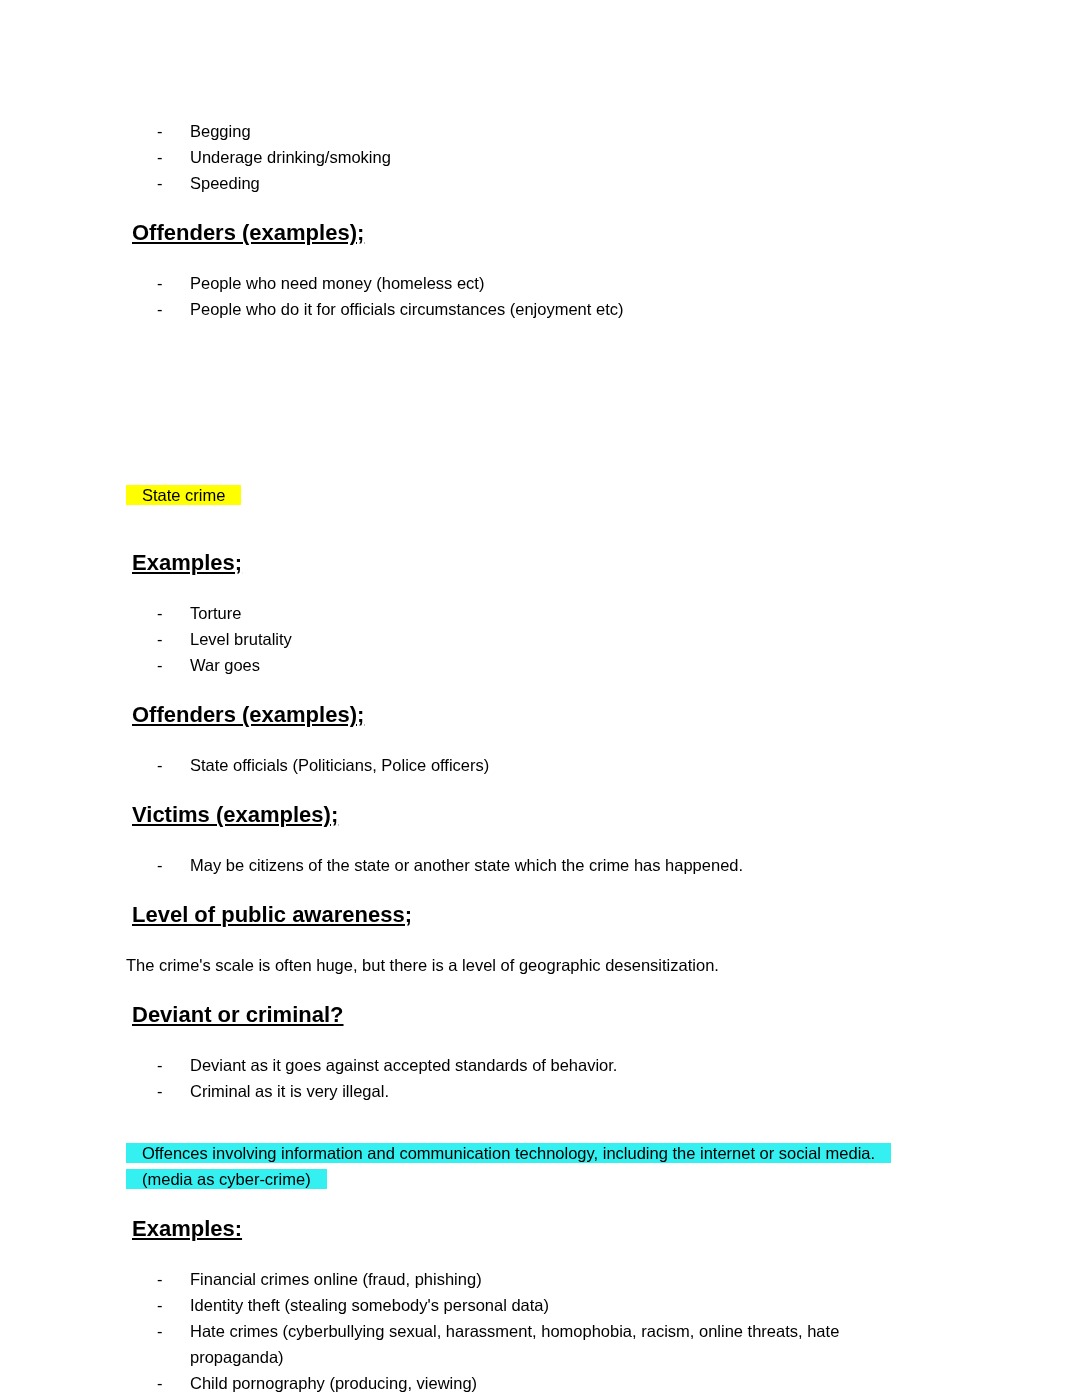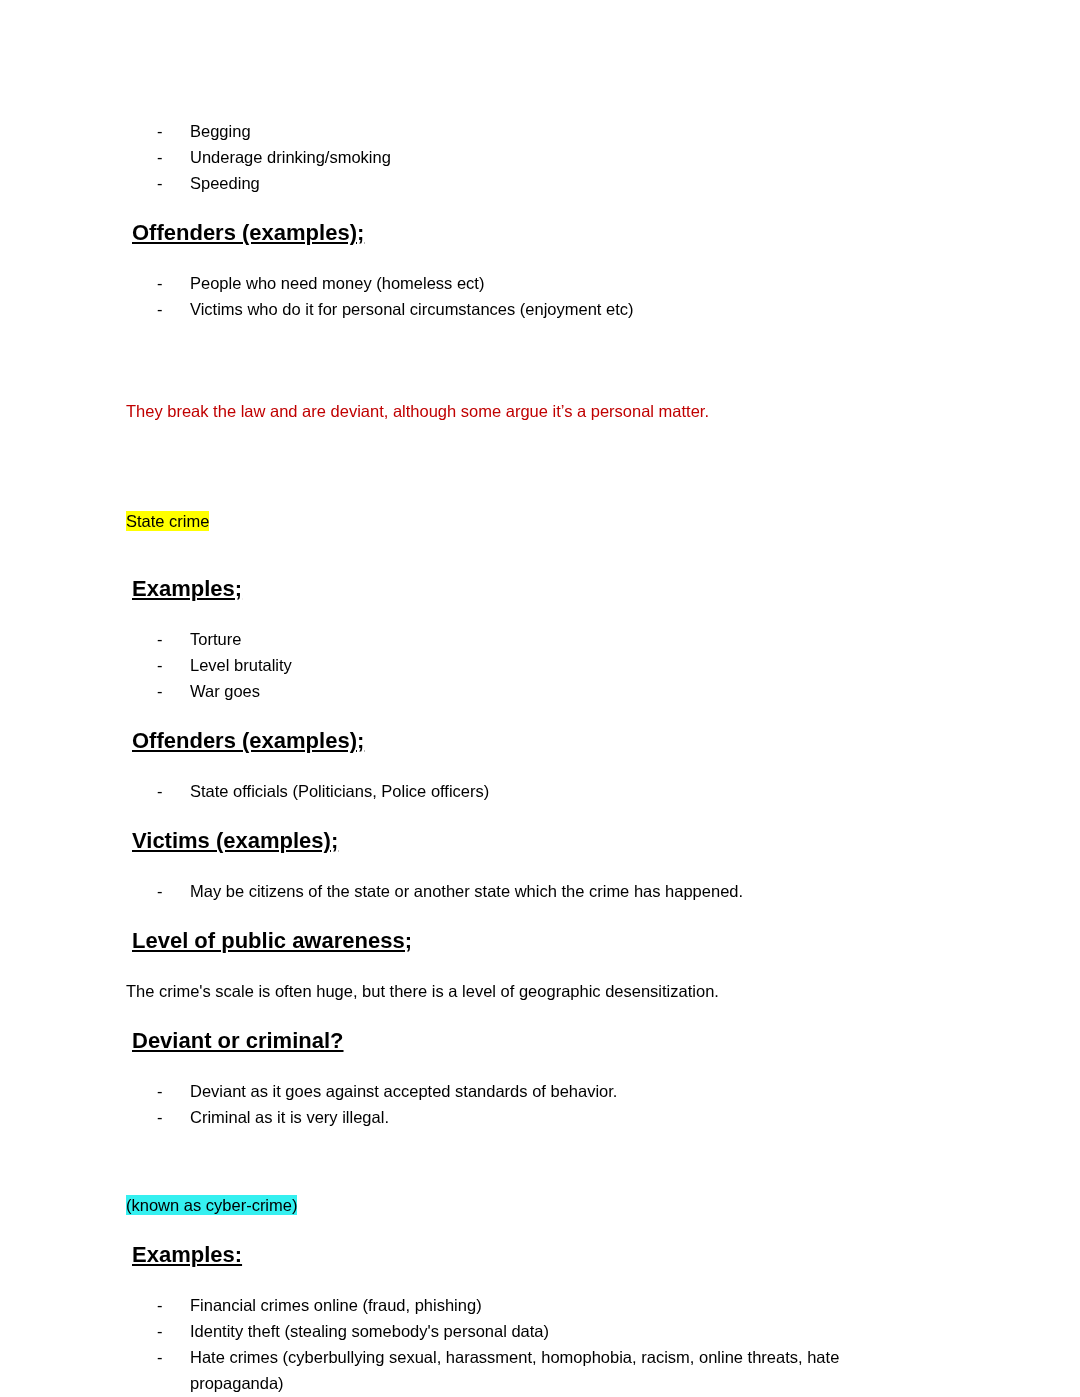--- a/index.html
+++ b/index.html
@@ -61,21 +61,21 @@
     background: #ffff00;
   }
   .hl-cyan {
     background: #35f0f0;
   }
   .spacer-sm { height: 18px; }
   .spacer-md { height: 26px; }
   .spacer-xl { height: 58px; }
   .inline-hl {
     display: inline;
-    padding: 1px 0;
+    padding: 1px 16px;
     margin-top: 24px;
   }
   .cyan-para {
     font-size: 16.5px;
     line-height: 26px;
     margin: 0;
     max-width: 810px;
   }
 </style>
 </head>
@@ -104,28 +104,27 @@
 
   <div class="spacer-sm"></div>
 
   <ul class="bullet-list">
     <li>
         <span class="dash">-</span>
         <span class="txt">People who need money (homeless ect)</span>
       </li>
     <li>
         <span class="dash">-</span>
-        <span class="txt">Victims who do it for personal circumstances (enjoyment etc)</span>
+        <span class="txt">People who do it for officials circumstances (enjoyment etc)</span>
       </li>
   </ul>
 
   <div class="spacer-xl"></div>
   <div class="spacer-sm"></div>
 
-  <p class="plain red">They break the law and are deviant, although some argue it’s a personal matter.</p>
 
   <div class="spacer-xl"></div>
   <div class="spacer-md"></div>
 
   <p class="plain"><span class="inline-hl hl-yellow">State crime</span></p>
 
   <div class="spacer-sm"></div>
 
 
   <div class="spacer-sm"></div>
@@ -198,21 +197,21 @@
         <span class="dash">-</span>
         <span class="txt">Criminal as it is very illegal.</span>
       </li>
   </ul>
 
   <div class="spacer-sm"></div>
 
 
   <div class="spacer-sm"></div>
 
-  <p class="cyan-para"><br><span class="inline-hl hl-cyan">(known as cyber-crime)</span></p>
+  <p class="cyan-para"><span class="inline-hl hl-cyan">Offences involving information and communication technology, including the internet or social media.</span><br><span class="inline-hl hl-cyan">(media as cyber-crime)</span></p>
 
   <div class="spacer-sm"></div>
 
   <p class="heading-ul">Examples:</p>
 
   <div class="spacer-sm"></div>
 
   <ul class="bullet-list">
     <li>
         <span class="dash">-</span>

